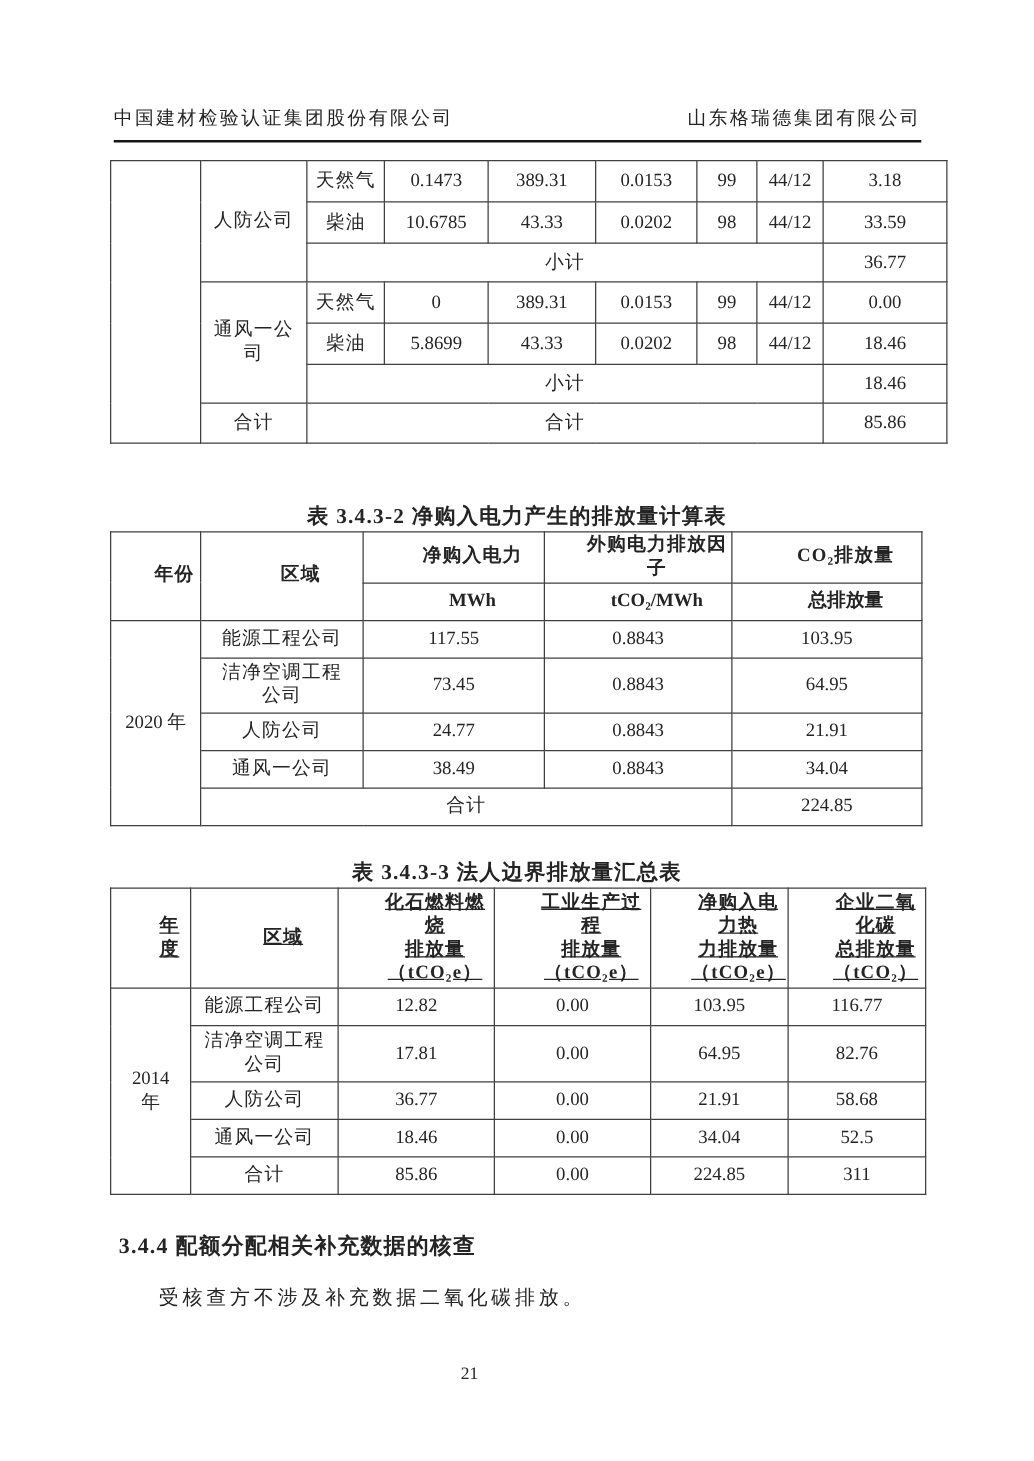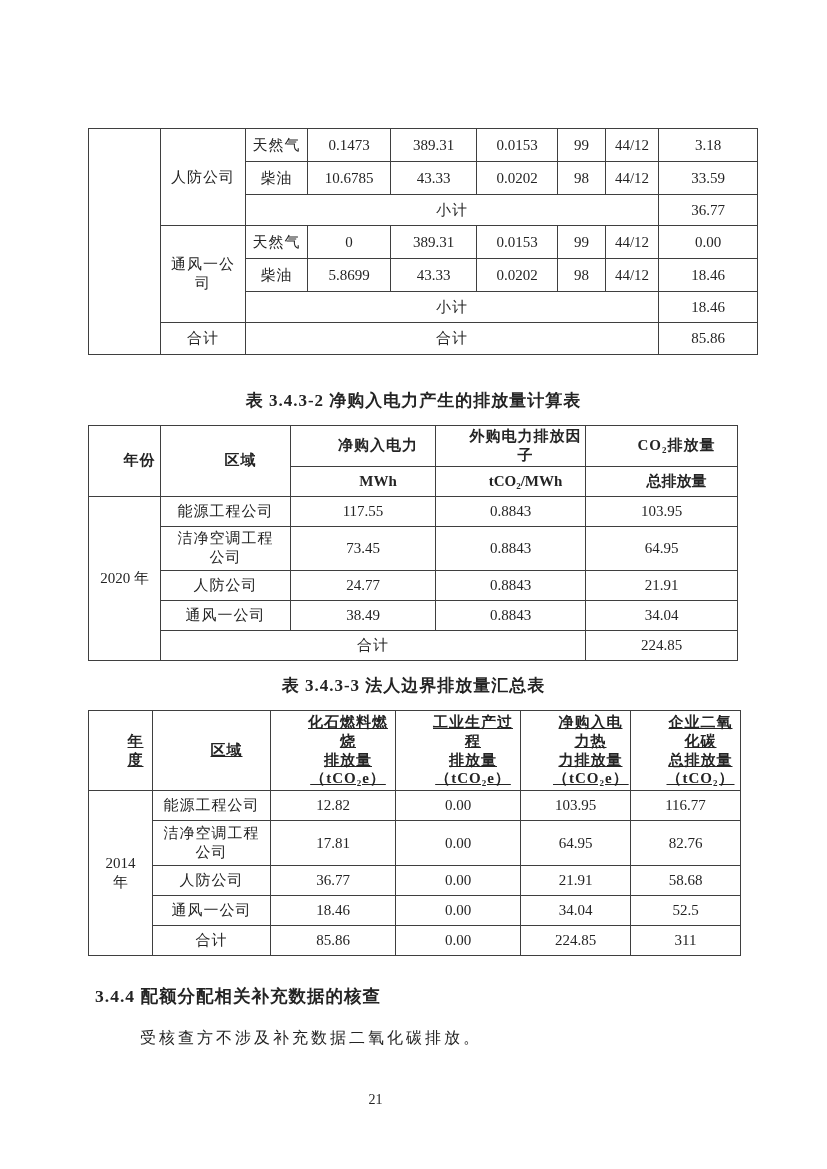--- a/index.html
+++ b/index.html
@@ -33,43 +33,47 @@
   .rh30 td { height:30px; }   
   .rh28 td { height:28px; }   
   .rh29 td { height:29px; }   
   .rh27 td { height:27px; }   
   .rh41 td { height:41px; }   
   .rh42 td { height:42px; }   
   .rh77 td { height:77px;text-decoration:underline; }   
 
   .caption {
     position:absolute; left:0; width:827px; text-align:center;
-    font-weight:bold; font-size:17px; letter-spacing:1px;
+    font-weight:bold; font-size:17px; letter-spacing:1px;margin-top:12px;
   }
   .caption-2 { top:389px; }
   .caption-3 { top:674px; }
 
   .section-heading {
     position:absolute; top:984px; left:95px;
     font-size:17.5px; font-weight:bold; letter-spacing:1px;
   }
   .body-par {
-    position:absolute; top:1028px; left:108px; width:650px;
+    position:absolute; top:1028px; left:95px; width:650px;
     font-size:16px; letter-spacing:3px; text-indent:2em;
   }
   .page-number {
     position:absolute; top:1092px; left:0; width:751px;
     text-align:center; font-size:14px;
   }
 </style>
 </head>
 <body>
 
 <div class="page">
 
+  <div class="page-header">
+    <span>中国建材检验认证集团股份有限公司</span>
+    <span>山东格瑞德集团有限公司</span>
+  </div>
 
   <table class="t1">
     <colgroup>
       <col style="width:72px">
         <col style="width:85px">
         <col style="width:62px">
       <col style="width:83px">
         <col style="width:86px">
         <col style="width:81px">
       <col style="width:48px">

